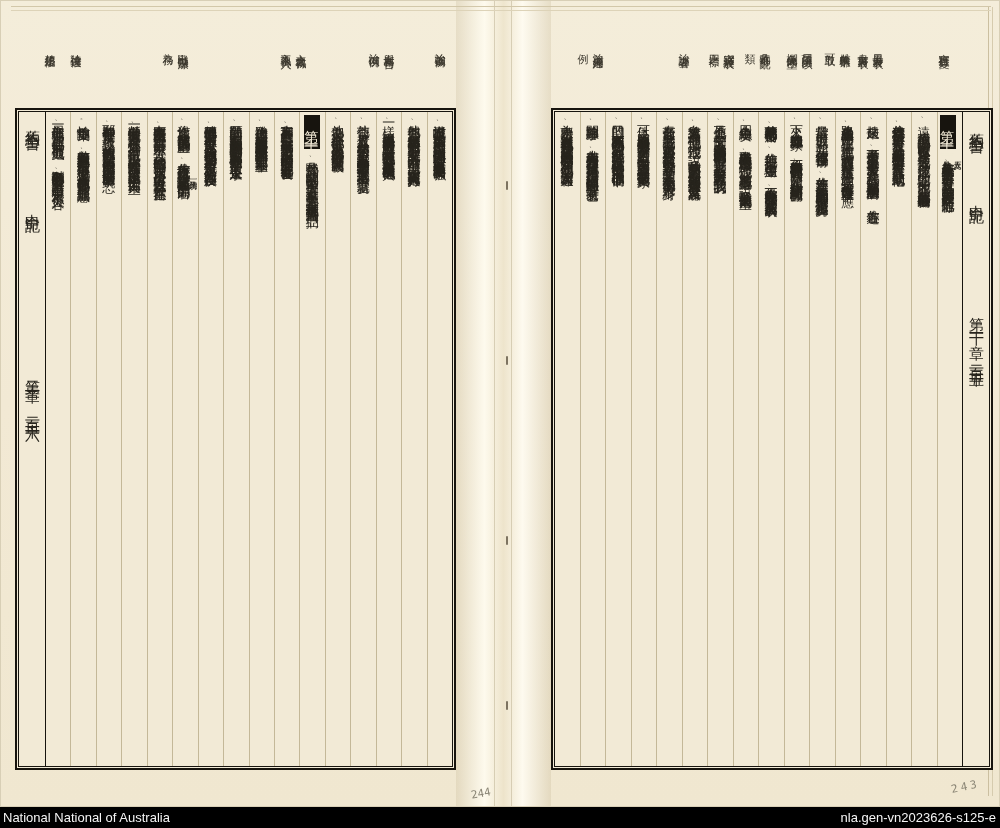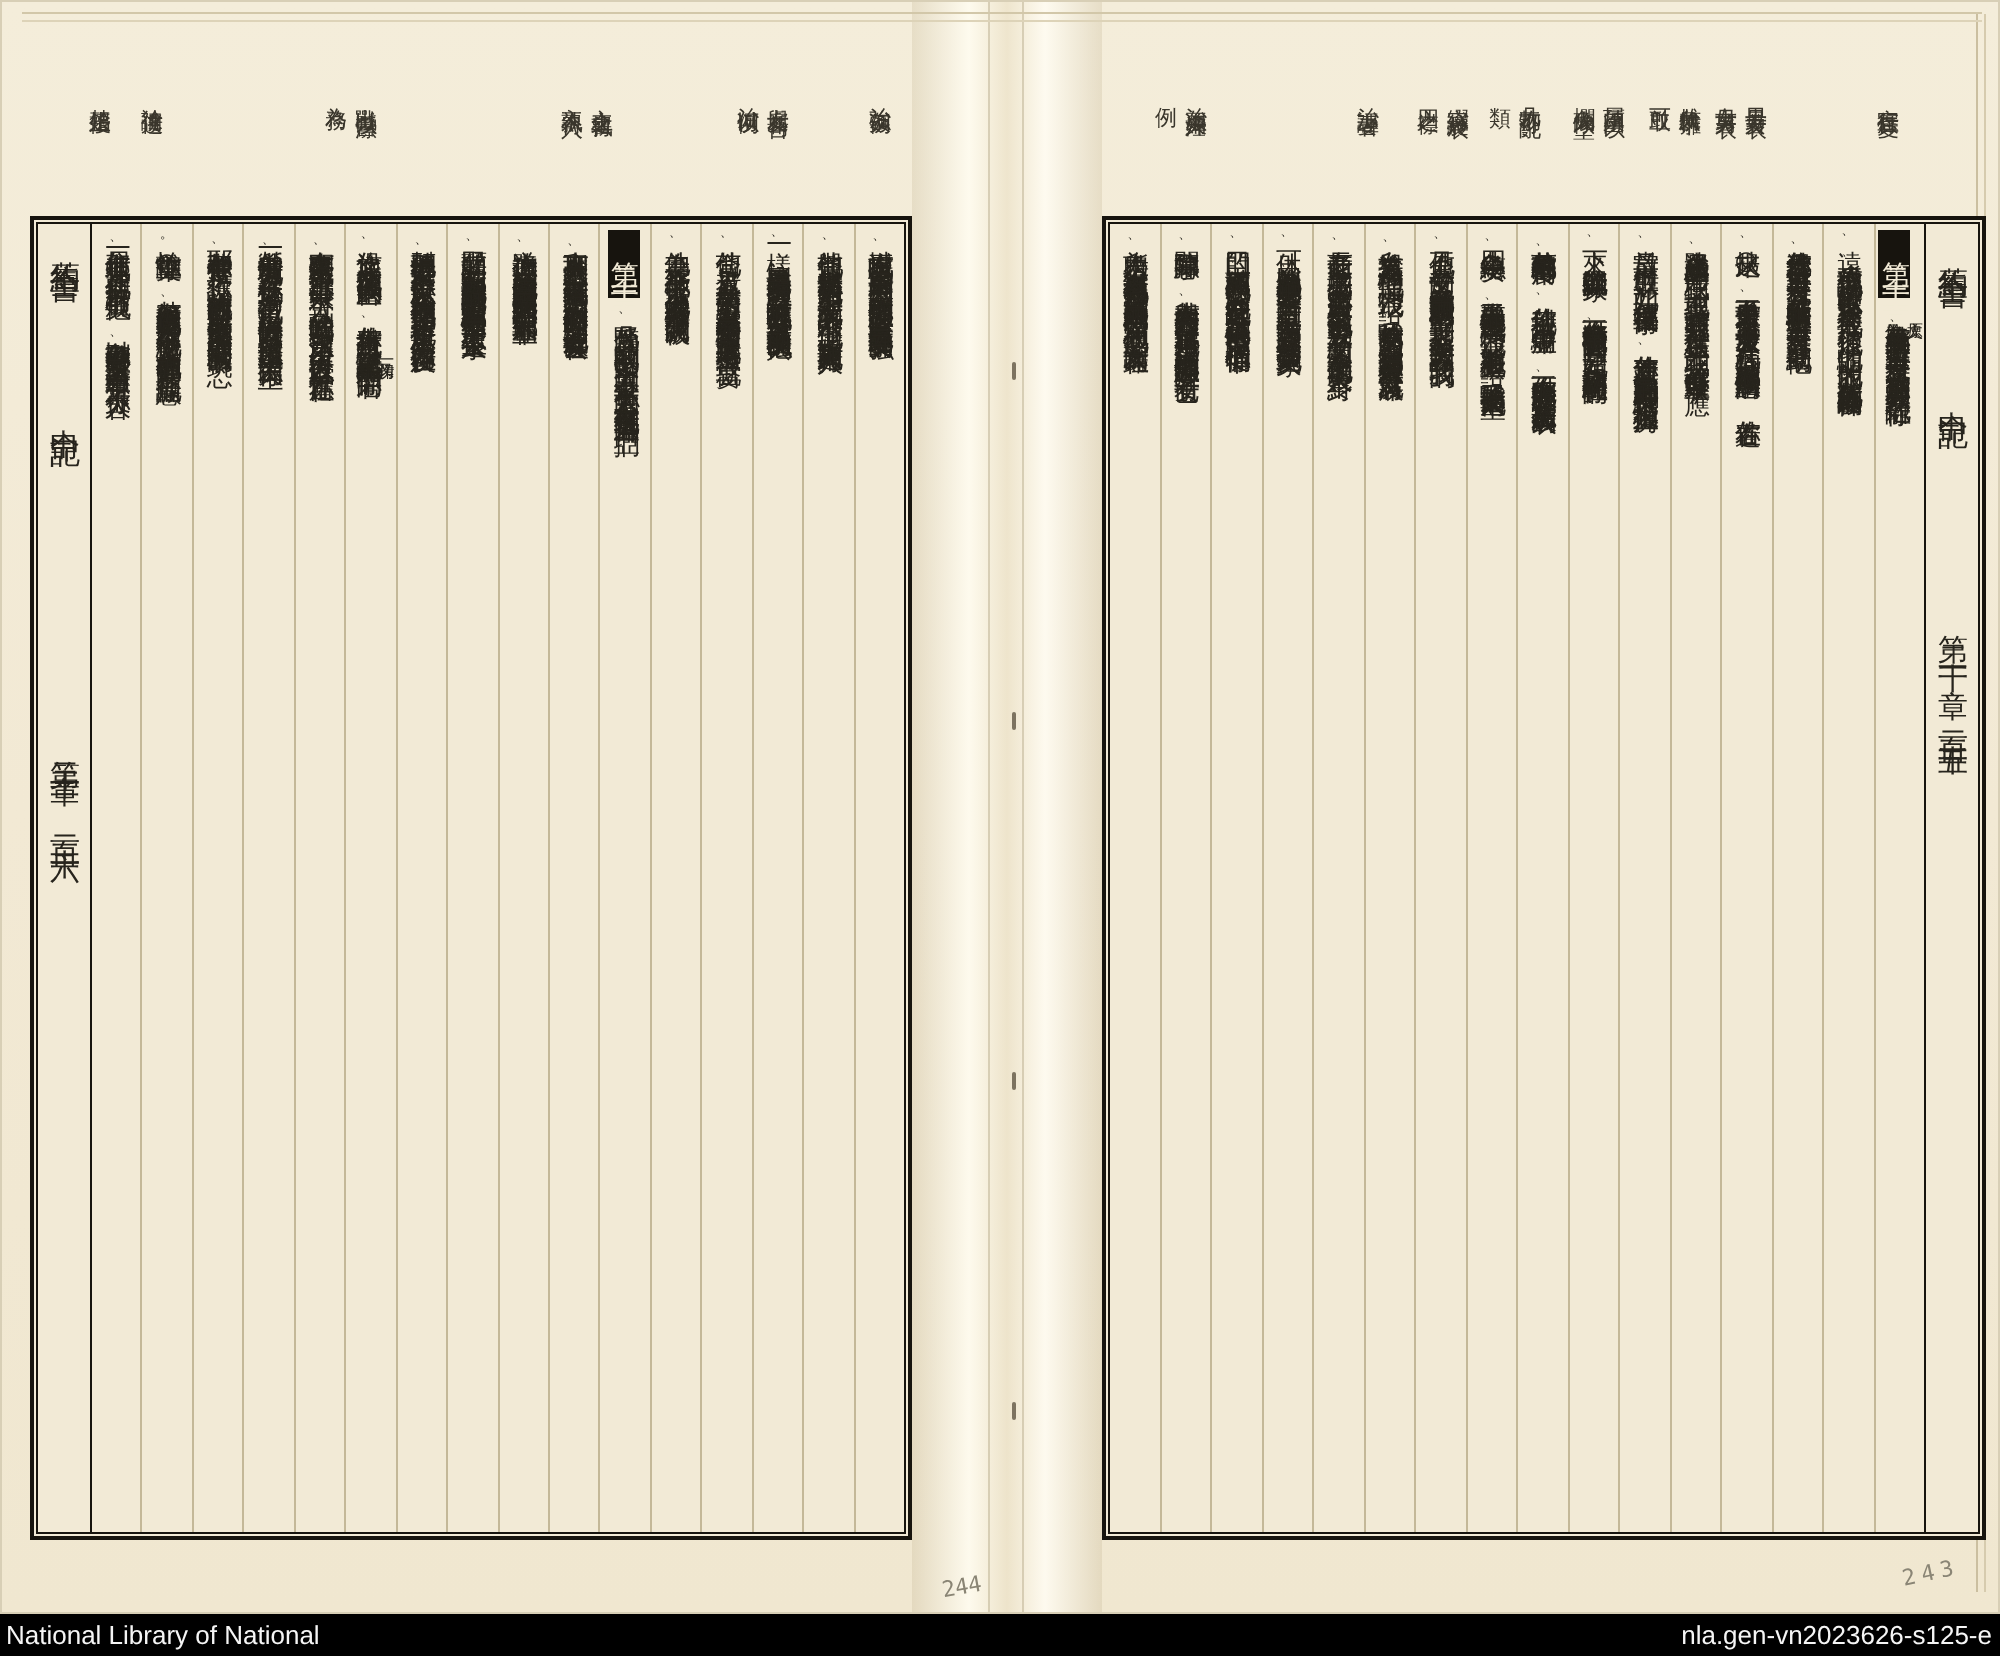--- a/index.html
+++ b/index.html
@@ -202,15 +202,15 @@
           <div class="col">居住在那一城中<span class="punct">、</span>就容他居住<span class="punct">、</span>不可欺負他<span class="punct">、</span>○以色列的女子中不可有妓女<span class="punct">、</span>男子中不可有頑童<span class="punct">、</span>你不可容人</div>
         </div>
     </div>
   </div>
 
   <div class="pencil pencil-244">244</div>
   <div class="pencil pencil-243">243</div>
 </div>
 
 <div class="bottom-bar">
-  <span>National Library of National</span>
+  <span>National National of Australia</span>
   <span>nla.gen-vn2023626-s125-e</span>
 </div>
 
 </body></html>

